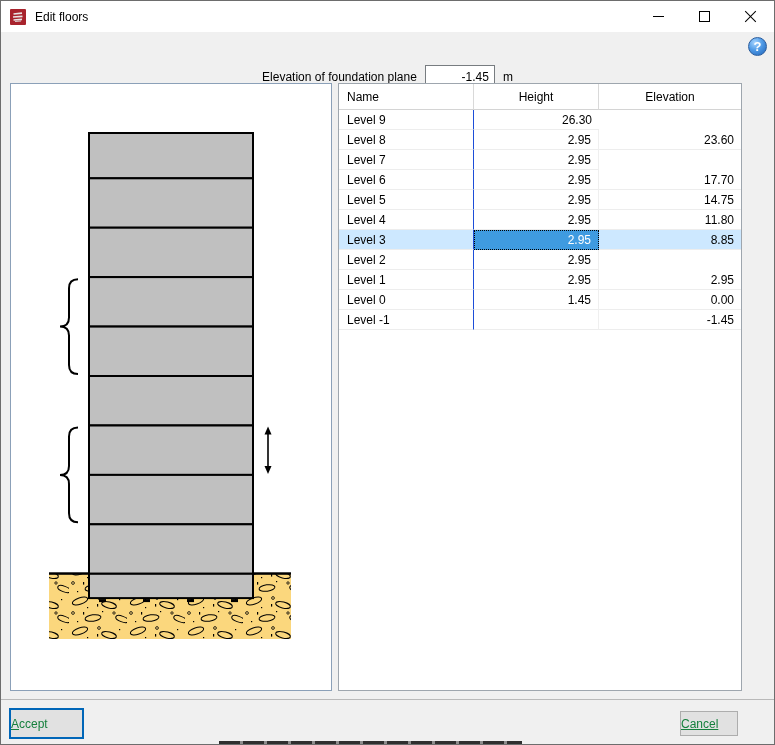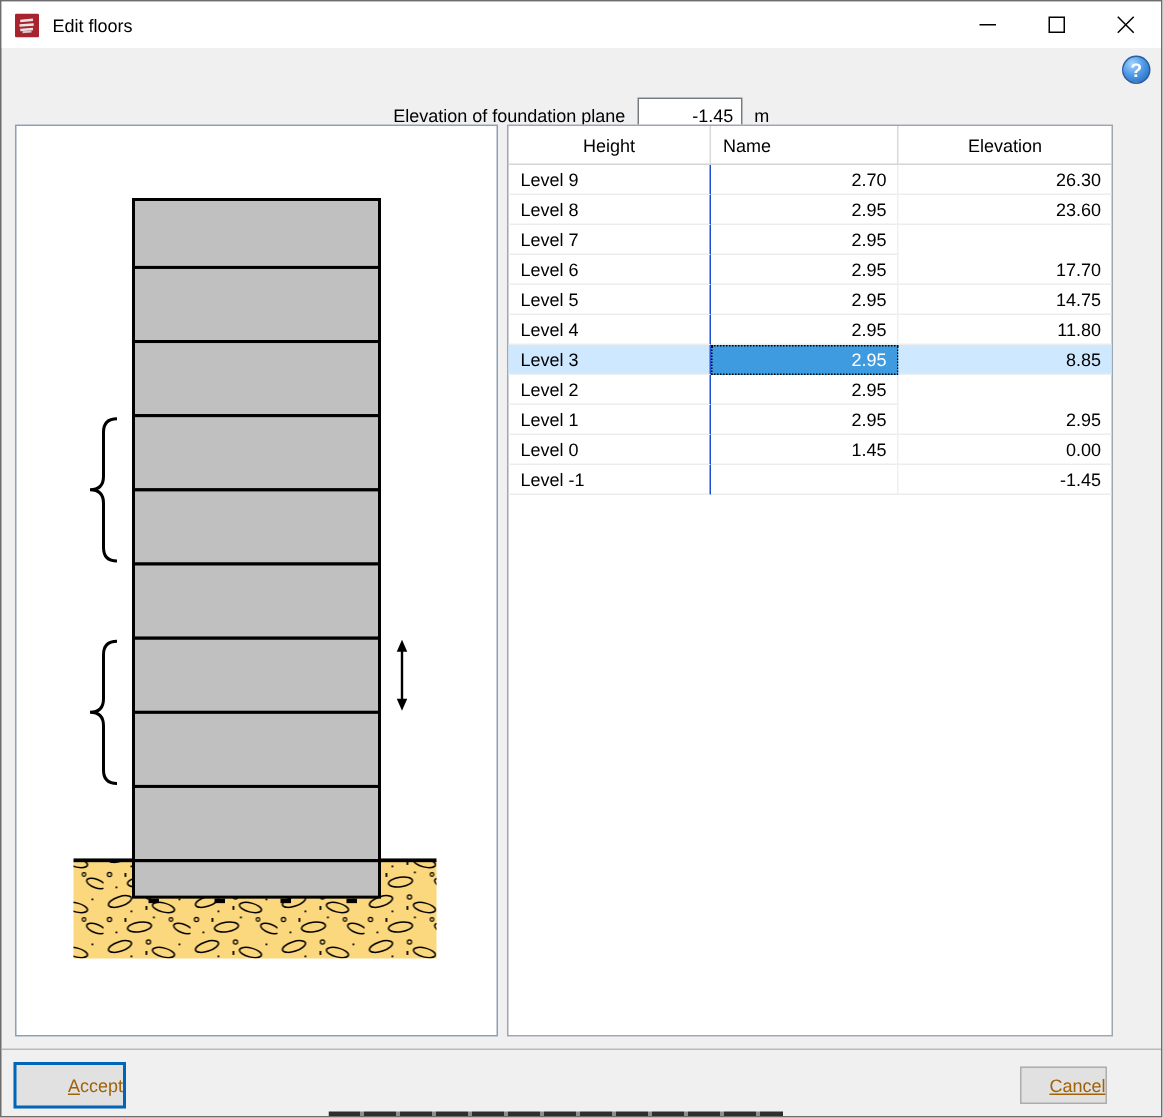--- a/index.html
+++ b/index.html
@@ -50,22 +50,22 @@
   .tcell.c-name{ padding-left:8px; justify-content:flex-start; border-right:1px solid #1d4ed8; }
   .tcell.c-height{ justify-content:flex-end; padding-right:7px; border-right:1px solid #efefef; }
   .tcell.c-elev{ justify-content:flex-end; padding-right:7px; }
   .trow.selected .tcell{ background:var(--selection_row); }
   .trow.selected .tcell.cell-selected{
     background:var(--selection_cell); color:#fff; border:1px dotted #000;
   }
   
   .footer-sep{ position:absolute; left:0; top:698px; width:100%; height:1px; background:#b9b9b9; }
   .btn{
-    position:absolute; display:flex; align-items:center; justify-content:flex-end;
-    background:#e1e1e1; font-family:"Liberation Sans",sans-serif; font-size:12px; color:#a16207; cursor:default;
+    position:absolute; display:flex; align-items:center; justify-content:flex-start;
+    background:#e1e1e1; font-family:"Liberation Sans",sans-serif; font-size:12px; color:#15803d; cursor:default;
   }
   .btn-accept{ left:8px; top:707px; width:75px; height:31px; border:2px solid var(--accent); }
   .btn-cancel{ right:36px; top:710px; width:58px; height:25px; border:1px solid #adadad;text-decoration:underline; }
   .accel{ text-decoration:underline; }
   
   .bottom-strip{
     position:absolute; left:218px; bottom:0; width:303px; height:3px;
     background:repeating-linear-gradient(90deg,#2f2f2f 0 21px,#8d8d8d 21px 24px);
   }
 </style>
@@ -142,28 +142,27 @@
         <path d="M 67 195.13600000000002 Q 58 195.13600000000002 58 204.13600000000002 L 58 233.578 Q 58 242.578 49 242.578 Q 58 242.578 58 251.578 L 58 281.02 Q 58 290.02 67 290.02" fill="none" stroke="#000" stroke-width="2"></path>
         <path d="M 67 343.4620000000001 Q 58 343.4620000000001 58 352.4620000000001 L 58 381.9040000000001 Q 58 390.9040000000001 49 390.9040000000001 Q 58 390.9040000000001 58 399.9040000000001 L 58 429.34600000000006 Q 58 438.34600000000006 67 438.34600000000006" fill="none" stroke="#000" stroke-width="2"></path>
         <line x1="257" y1="348.4620000000001" x2="257" y2="383.904" stroke="#000" stroke-width="1.6"></line>
         <polygon points="257,342.4620000000001 253.5,350.4620000000001 260.5,350.4620000000001" fill="#000"></polygon>
         <polygon points="257,389.904 253.5,381.904 260.5,381.904" fill="#000"></polygon>
       </svg>
   </div>
 
   <div class="panel-right">
     <div class="thead">
+        <div class="hcell c-name">Name</div>
         <div class="hcell c-height">Height</div>
-        <div class="hcell c-name">Name</div>
         <div class="hcell c-elev">Elevation</div>
       </div>
     <div>
         <div class="trow">
           <div class="tcell c-name">Level 9</div>
-          <div class="tcell c-height">2.70</div>
           <div class="tcell c-elev">26.30</div>
         </div>
         <div class="trow">
           <div class="tcell c-name">Level 8</div>
           <div class="tcell c-height">2.95</div>
           <div class="tcell c-elev">23.60</div>
         </div>
         <div class="trow">
           <div class="tcell c-name">Level 7</div>
           <div class="tcell c-height">2.95</div>

